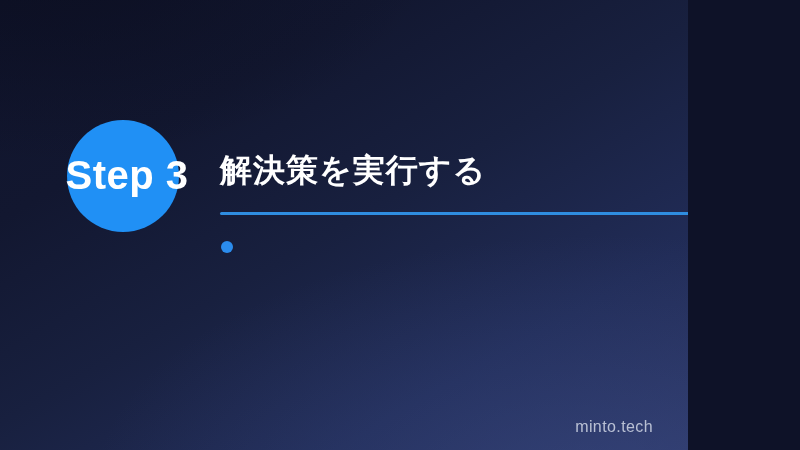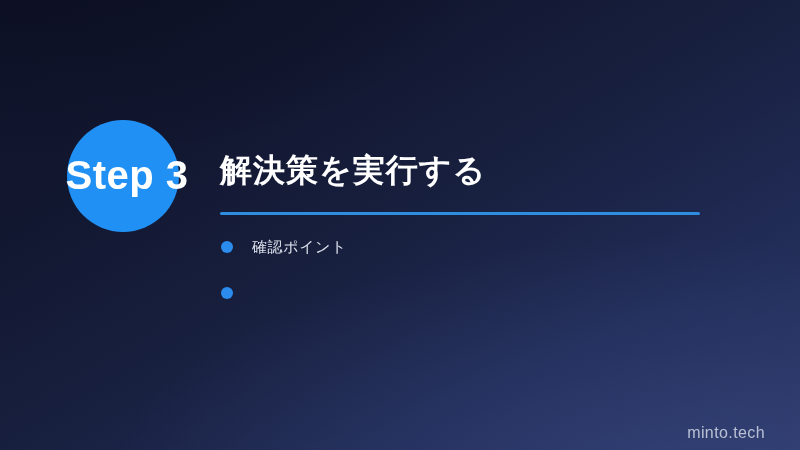--- a/index.html
+++ b/index.html
@@ -5,21 +5,21 @@
   html, body {
     margin: 0;
     padding: 0;
     background: #0e1228;
   }
   body {
     font-family: "Liberation Sans", "DejaVu Sans", sans-serif;
   }
   .slide {
     position: relative;
-    width: 800px;
+    width: 688px;
     height: 450px;
     overflow: hidden;
     background:
       linear-gradient(150deg,
         #10142c 0%,
         #121730 26%,
         #18203f 50%,
         #212c57 76%,
         #2b3563 100%);
   }
@@ -105,21 +105,21 @@
     color: #dfe3ee;
     font-size: 15px;
     line-height: 20px;
     letter-spacing: 0.6px;
     white-space: nowrap;
   }
 
   .watermark {
     position: absolute;
     right: 35px;
-    bottom: 8px;
+    bottom: 14px;
     color: #b9c0d4;
     font-size: 16px;
     letter-spacing: 0.4px;
   }
 </style>
 </head>
 <body>
 
 <div class="slide">
 
@@ -129,22 +129,18 @@
 
   <div class="step-label">Step 3</div>
 
   <div class="title">解決策を実行する</div>
 
   <div class="rule"></div>
 
   <ul class="bullets">
     <li class="bullet-item">
       <span class="bullet-dot"></span>
-      <span class="bullet-text">確認ポイント</span>
-    </li>
-    <li class="bullet-item">
-      <span class="bullet-dot"></span>
     </li>
   </ul>
 
   <div class="watermark">minto.tech</div>
 
 </div>
 
 </body></html>

